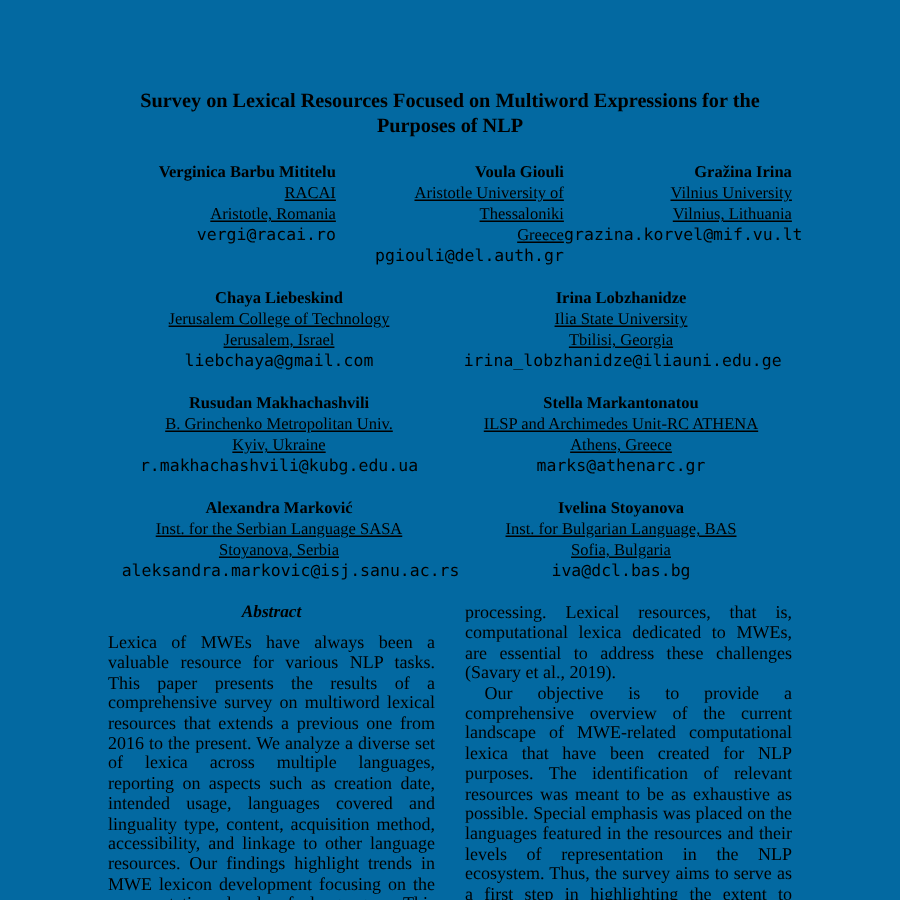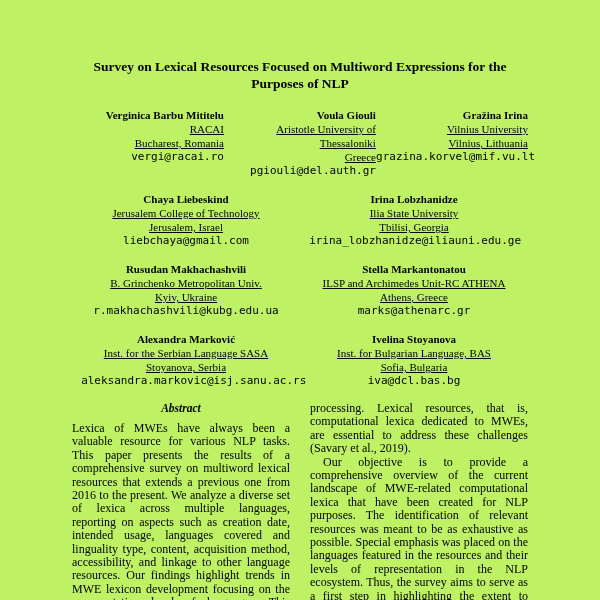--- a/index.html
+++ b/index.html
@@ -5,21 +5,21 @@
   html, body {
     margin: 0;
     padding: 0;
     background: #ffffff;
   }
   .page {
     position: relative;
     width: 600px;
     height: 600px;
     overflow: hidden;
-    background: #bef264;
+    background: #0369a1;
     color: #000000;
     font-family: "Liberation Serif", serif;
     box-sizing: border-box;
     padding: 58px 72px 0 72px;
   }
   .title {
     text-align: center;
     font-weight: bold;
     font-size: 13.5px;
     line-height: 17px;
@@ -89,21 +89,21 @@
 <body>
 
 <div class="page">
 
   <h1 class="title">Survey on Lexical Resources Focused on Multiword Expressions for the Purposes of NLP</h1>
 
   <div class="authors-row three">
     <div class="author">
       <div class="author-name">Verginica Barbu Mititelu</div>
       <div class="author-affil">RACAI</div>
-      <div class="author-affil">Bucharest, Romania</div>
+      <div class="author-affil">Aristotle, Romania</div>
       <div class="author-email">vergi@racai.ro</div>
     </div>
     <div class="author">
       <div class="author-name">Voula Giouli</div>
       <div class="author-affil">Aristotle University of Thessaloniki</div>
       <div class="author-affil">Greece</div>
       <div class="author-email">pgiouli@del.auth.gr</div>
     </div>
     <div class="author">
       <div class="author-name">Gražina Irina</div>

